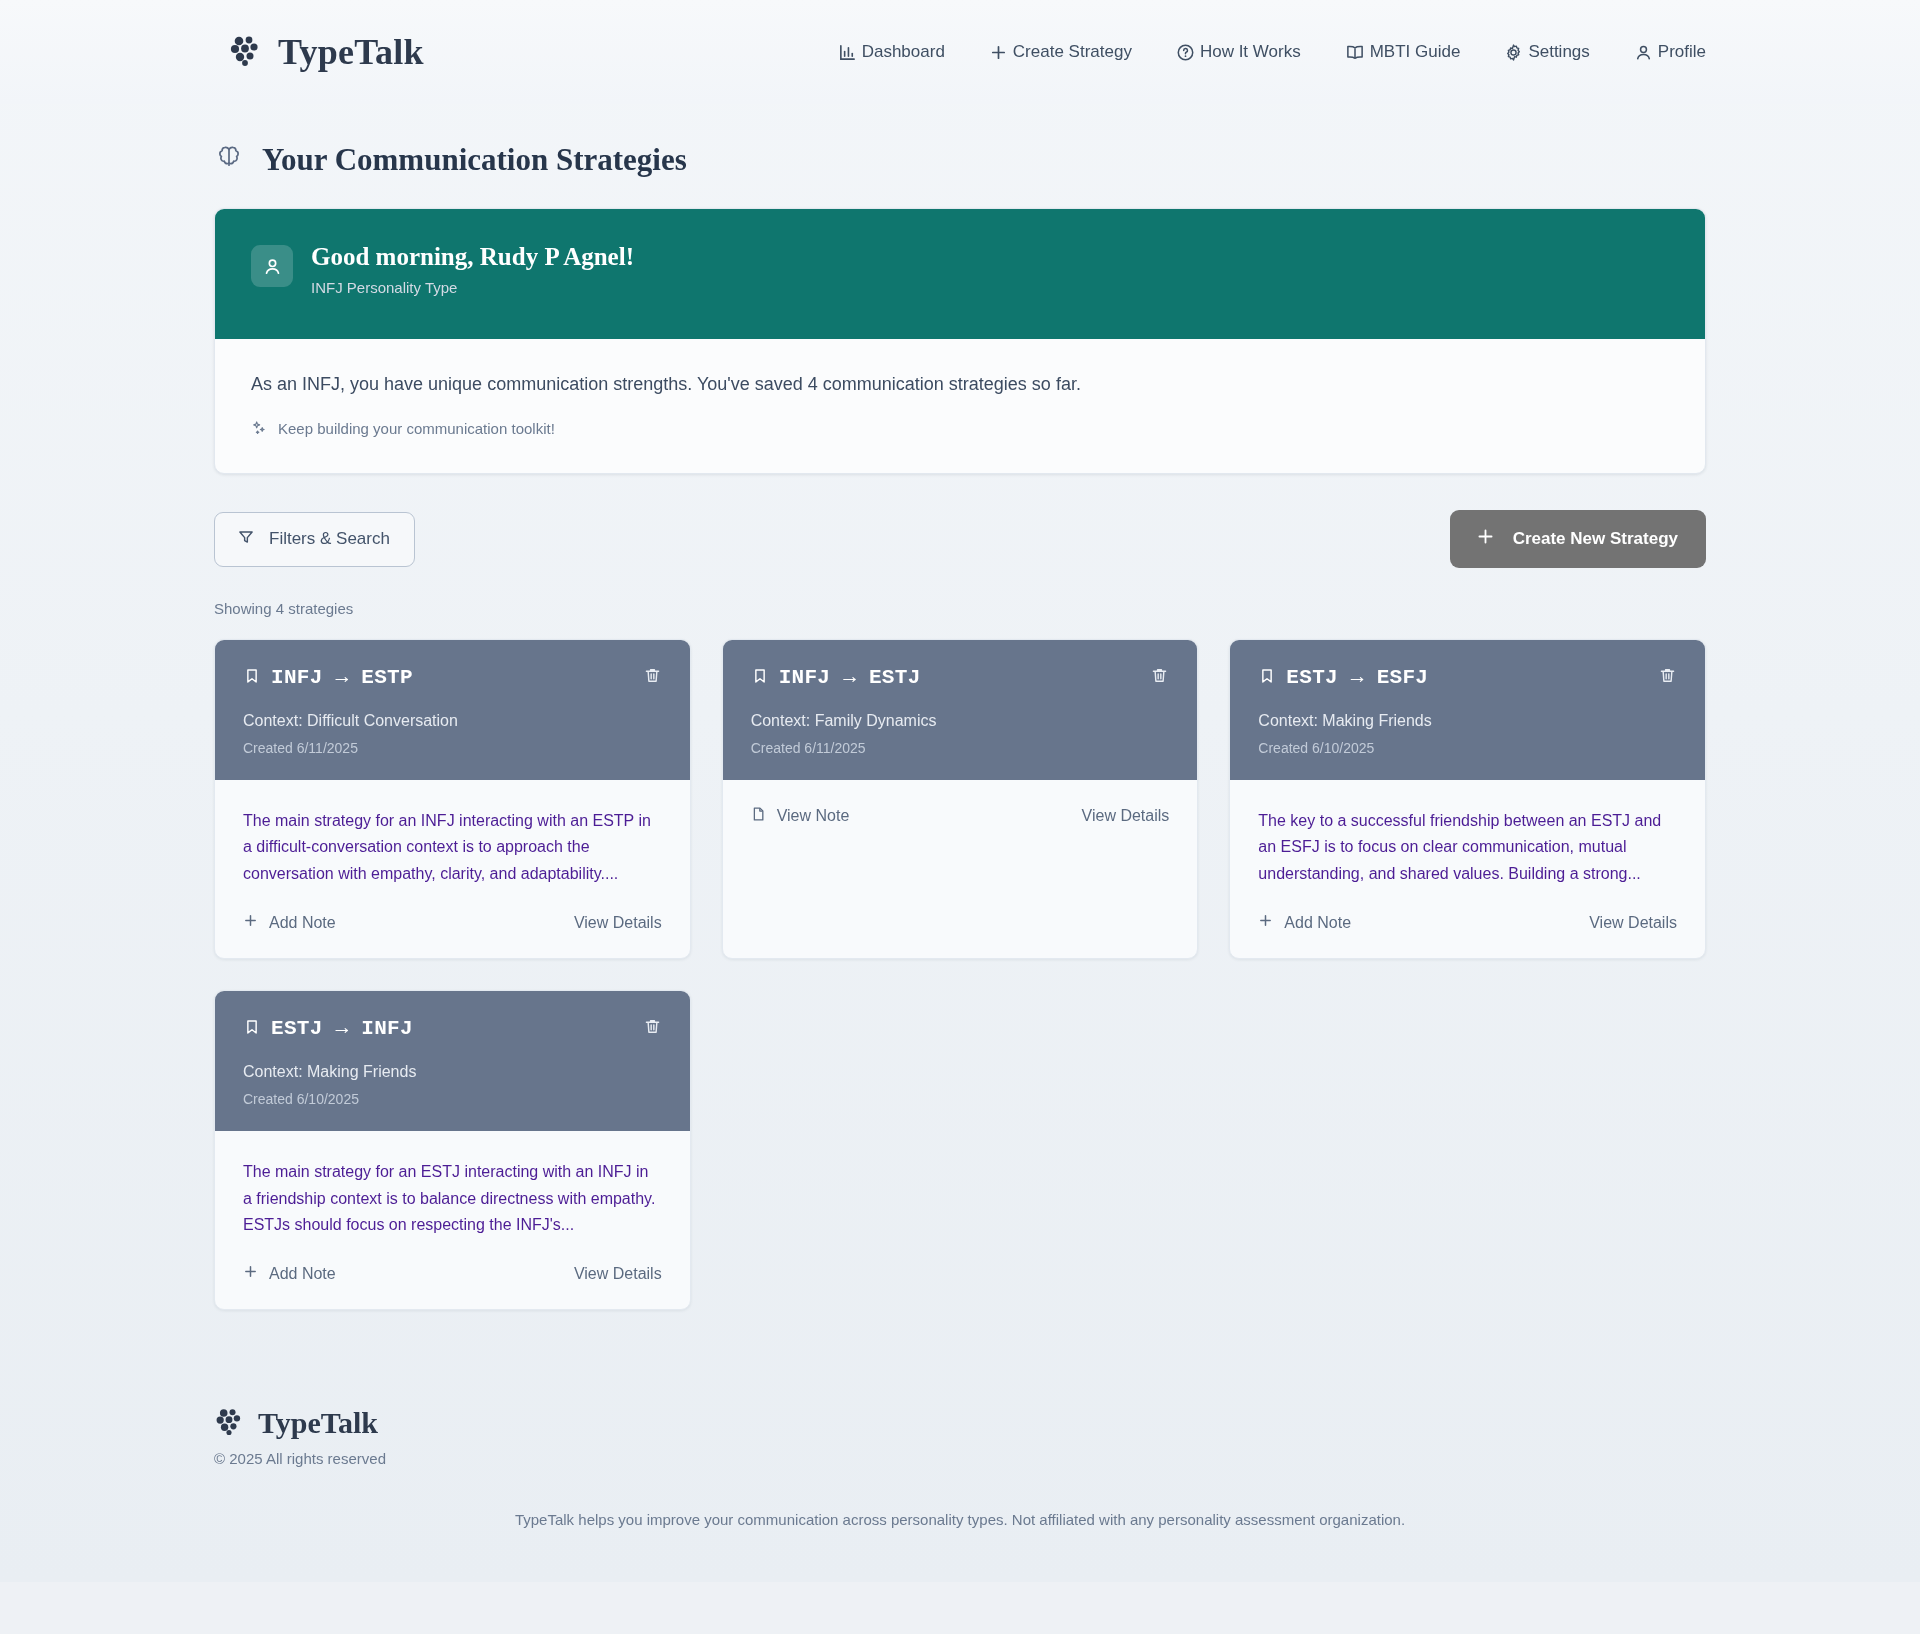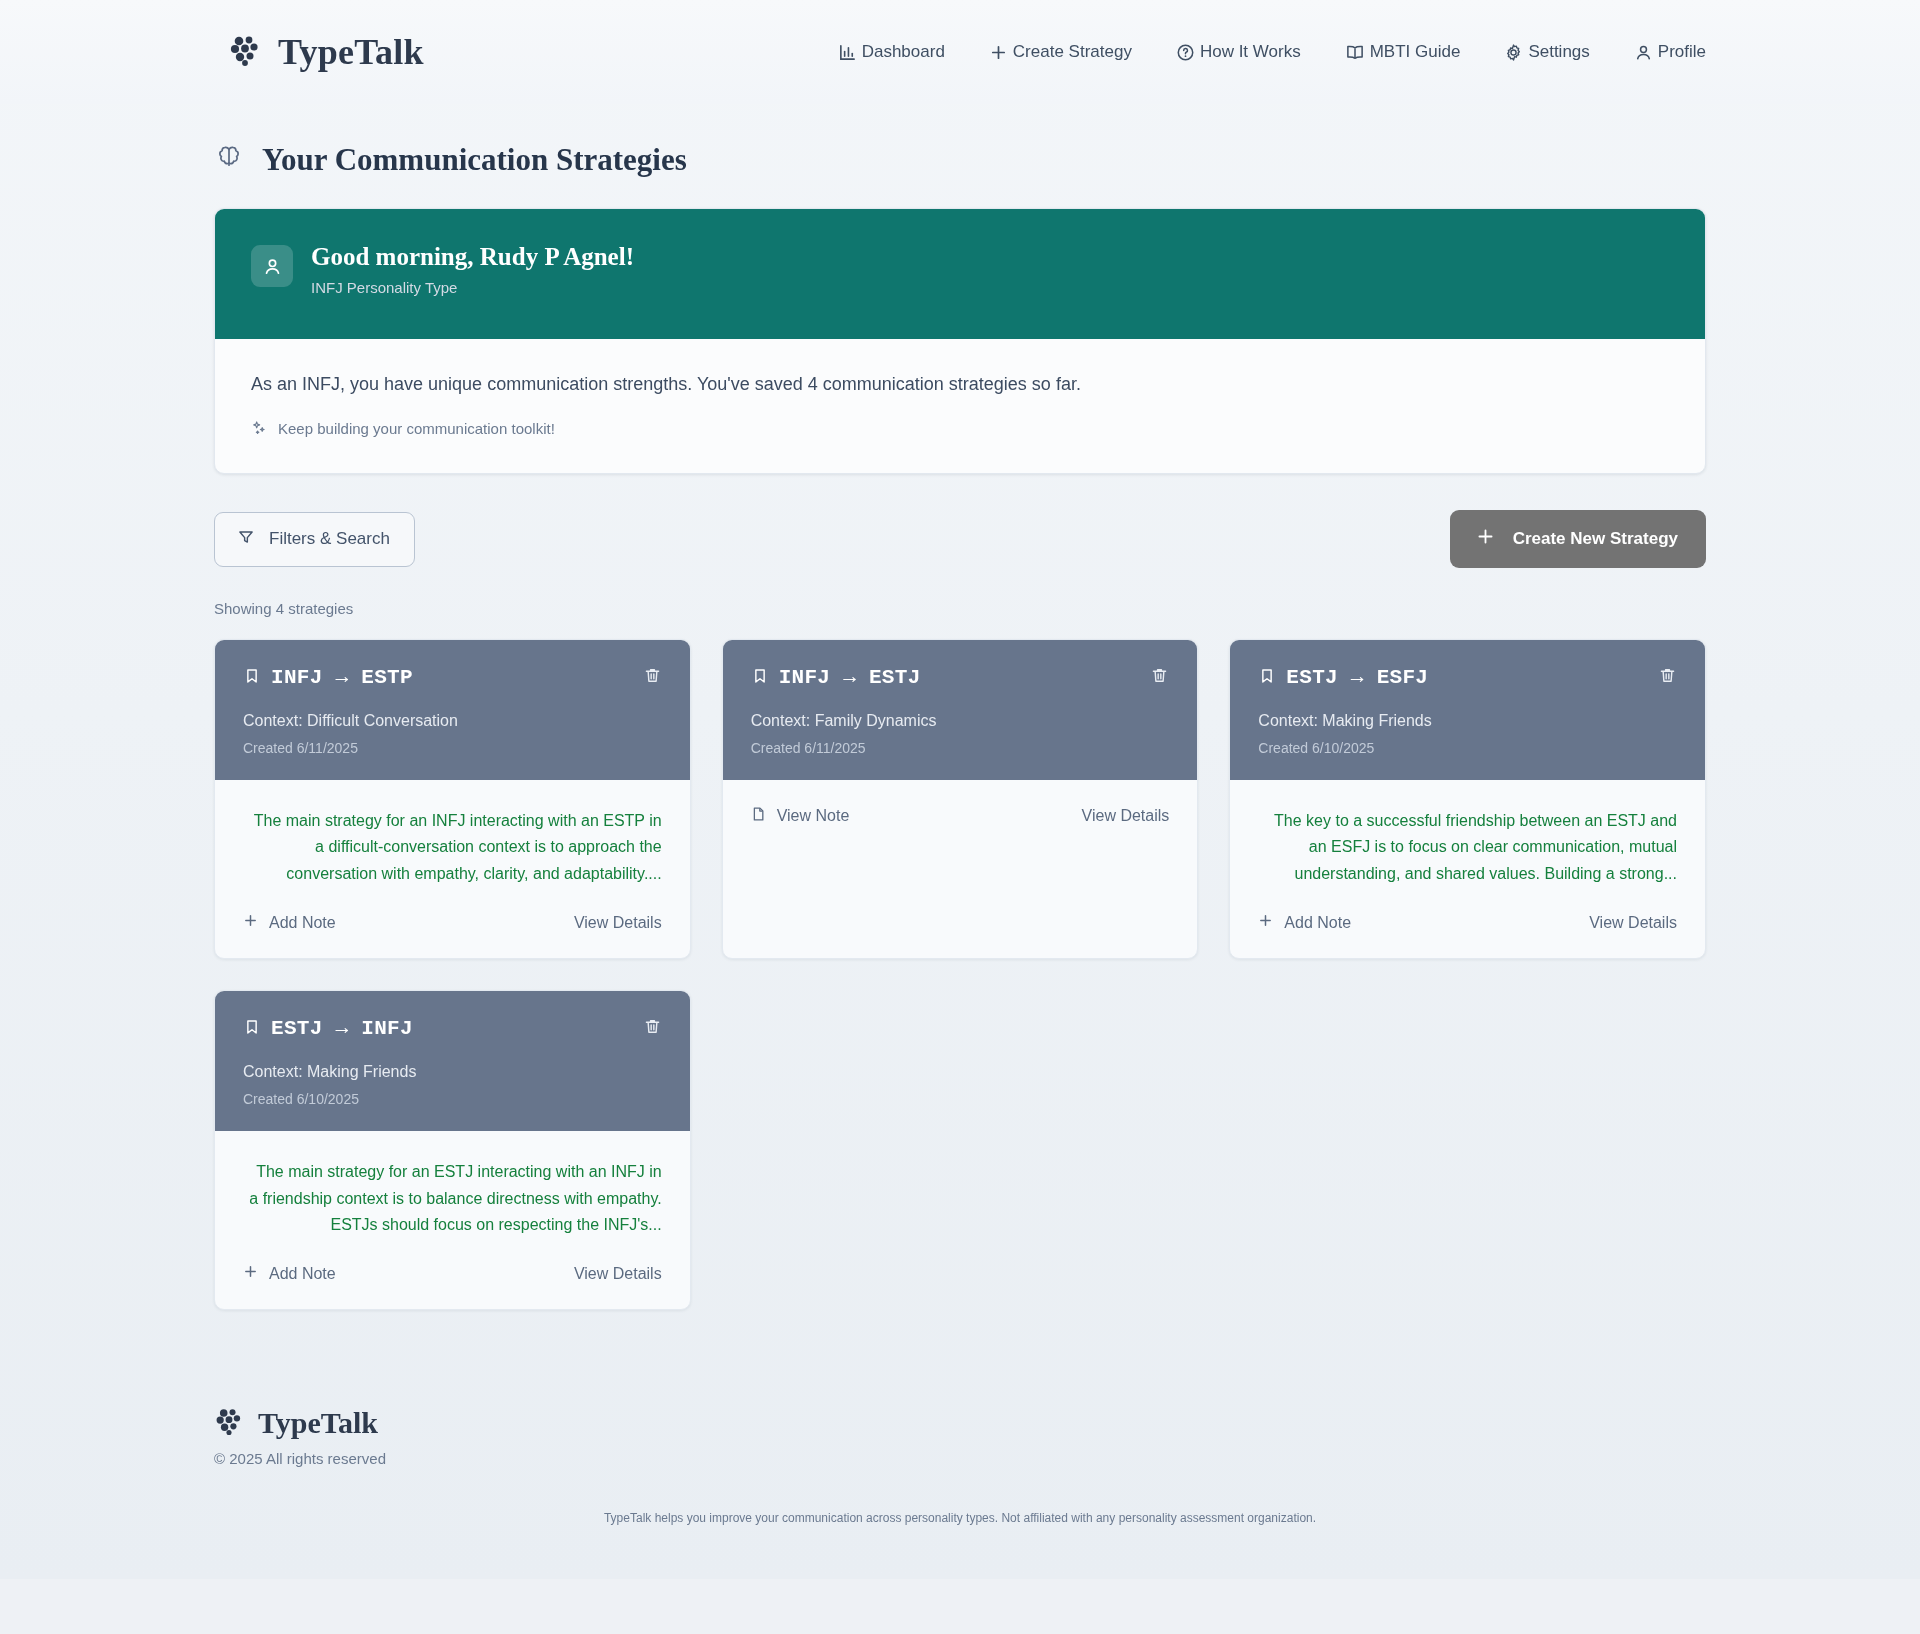--- a/index.html
+++ b/index.html
@@ -197,22 +197,21 @@
     font-size: 14px;
     color: #c2cbd8;
   }
   .card-body {
     padding: 28px 28px 0 28px;
     flex: 1;
   }
   .card-excerpt {
     font-size: 16px;
     line-height: 1.65;
-    color: #15803d;
-    text-align: right;
+    color: #4c1d95;
   }
   .card-foot {
     display: flex;
     align-items: center;
     justify-content: space-between;
     padding: 26px 28px 26px 28px;
   }
   .foot-left {
     display: inline-flex;
     align-items: center;
@@ -245,21 +244,21 @@
   }
   .footer-copy {
     margin-top: 10px;
     font-size: 15px;
     color: #6b7a90;
   }
   .footer-note {
     margin-top: 44px;
     padding-bottom: 54px;
     text-align: center;
-    font-size: 12px;
+    font-size: 15px;
     color: #6b7a90;
   }
 </style>
 </head>
 <body>
 
 <div class="topbar">
   <div class="brand">
     <span>
       <svg width="34" height="34" viewBox="0 0 34 34">

